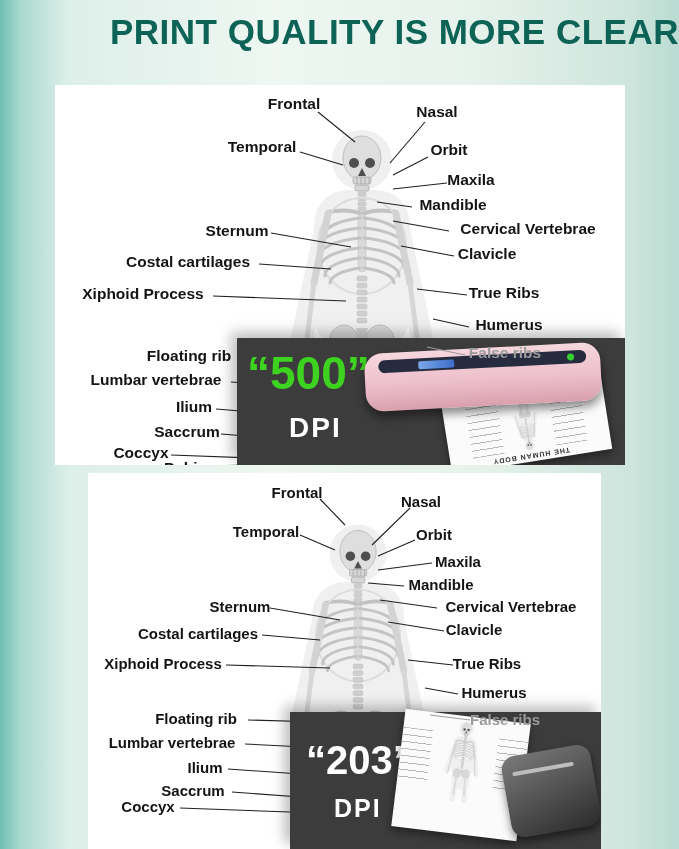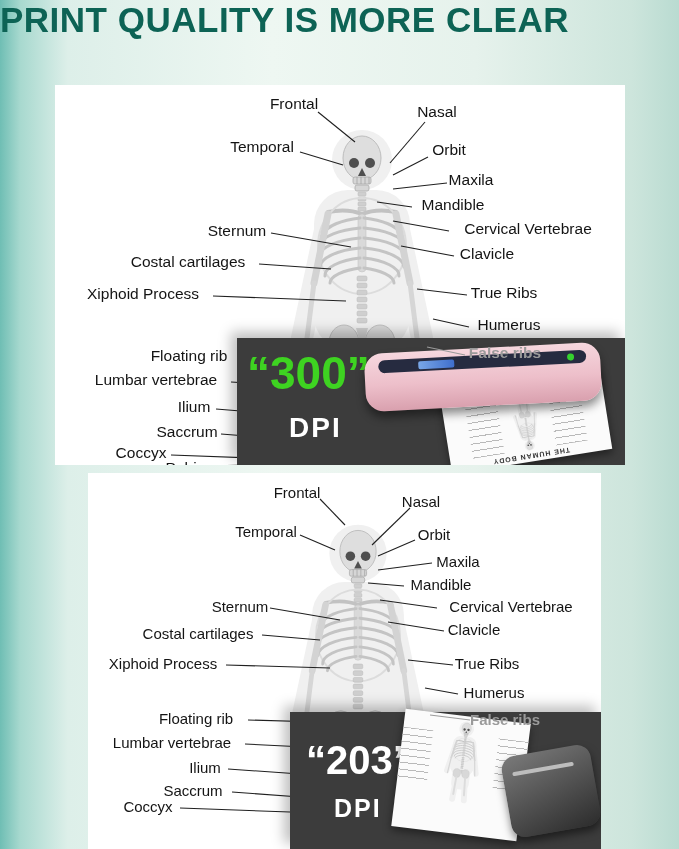--- a/index.html
+++ b/index.html
@@ -1,33 +1,33 @@
 <!DOCTYPE html>
 <html style="--title-color: #0d6355; --banner-bg: #3c3c3c; --dpi-green: #3ed321; --printer-pink: #eec2cc; --muted-label: #9a9a9a; --label-line: #202020;"><head>
 <meta charset="utf-8">
 <style>
   html,body{margin:0;padding:0;}
   .page{position:relative;width:679px;height:849px;overflow:hidden;
     font-family:"Liberation Sans",sans-serif;
     background:linear-gradient(90deg,#6fbeb4 0%,#a8d9cf 3%,#ddefe9 10%,#eef7f2 40%,#e6f2ec 70%,#cde5dc 93%,#b9dbd1 100%);}
-  .headline{position:absolute;top:0;left:0;right:0;text-align:left;
+  .headline{position:absolute;top:12px;left:0;right:0;text-align:right;
     font-weight:800;font-size:35px;letter-spacing:.5px;color:var(--title-color,#0d6355);}
   .panel{position:absolute;background:#fff;overflow:hidden;}
   #panel-0{left:55px;top:85px;width:570px;height:380px;}
   #panel-1{left:88px;top:473px;width:513px;height:376px;}
   .skeleton-wrap{position:absolute;z-index:0;}
   #panel-0 .skeleton-wrap{left:197px;top:33px;width:220px;height:340px;}
   #panel-1 .skeleton-wrap{left:165px;top:40px;width:210px;height:325px;}
   .lines-svg{position:absolute;left:0;top:0;}
   .lines-base{z-index:1;}
   .lines-over{z-index:6;}
   .lines-base line{stroke:#202020;stroke-width:1.1;}
   .lines-over line{stroke:var(--muted-label,#9a9a9a);stroke-width:1.1;}
   .labels-layer,.labels-over{position:absolute;left:0;top:0;width:100%;height:100%;pointer-events:none;}
-  .labels-layer{z-index:2;}
+  .labels-layer{z-index:2;font-weight:bold;}
   .labels-over{z-index:6;}
   .anat-label{position:absolute;transform:translate(-50%,-50%);white-space:nowrap;color:#141414;}
   #panel-0 .anat-label{font-size:15.5px;}
   #panel-1 .anat-label{font-size:15px;}
   .anat-label.gray{color:var(--muted-label,#9a9a9a);font-weight:bold;}
   .banner{position:absolute;background:var(--banner-bg,#3c3c3c);z-index:3;
     box-shadow:-6px -6px 12px rgba(0,0,0,.25);}
   #panel-0 .banner{left:182px;top:253px;width:388px;height:127px;}
   #panel-1 .banner{left:202px;top:239px;width:311px;height:137px;}
   .dpi-value{position:absolute;font-weight:800;line-height:1;}
@@ -189,21 +189,21 @@
         <span class="anat-label" style="left: 449px; top: 208px;">True Ribs</span>
         <span class="anat-label" style="left: 454px; top: 240px;">Humerus</span>
         <span class="anat-label" style="left: 134px; top: 271px;">Floating rib</span>
         <span class="anat-label" style="left: 101px; top: 295px;">Lumbar vertebrae</span>
         <span class="anat-label" style="left: 139px; top: 322px;">Ilium</span>
         <span class="anat-label" style="left: 132px; top: 347px;">Saccrum</span>
         <span class="anat-label" style="left: 86px; top: 368px;">Coccyx</span>
         <span class="anat-label" style="left: 130px; top: 383px;">Pubis</span>
       </div>
     <div class="banner">
-      <div class="dpi-value">“300”</div>
+      <div class="dpi-value">“500”</div>
       <div class="dpi-label">DPI</div>
       <div class="printout">
         <div class="printout-inner">
           <div class="printout-text">THE HUMAN BODY</div>
           <div class="print-row">
             <div class="scribbles"></div>
             <svg viewBox="0 0 220 340" width="40" height="58">
                 <use href="#skel"></use>
               </svg>
             <div class="scribbles"></div>

